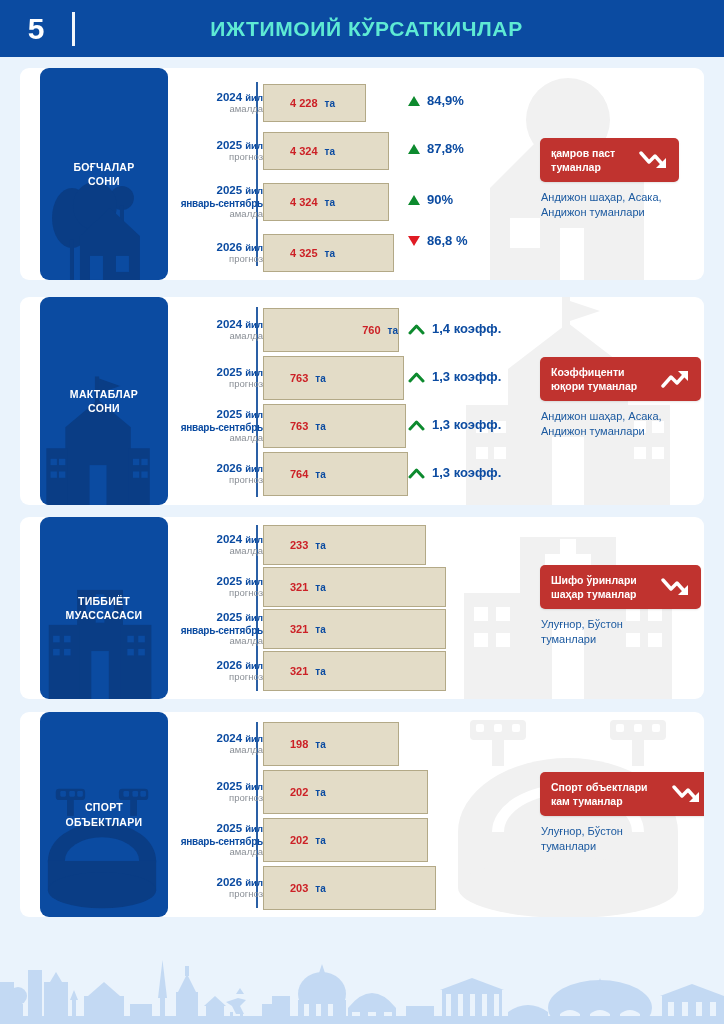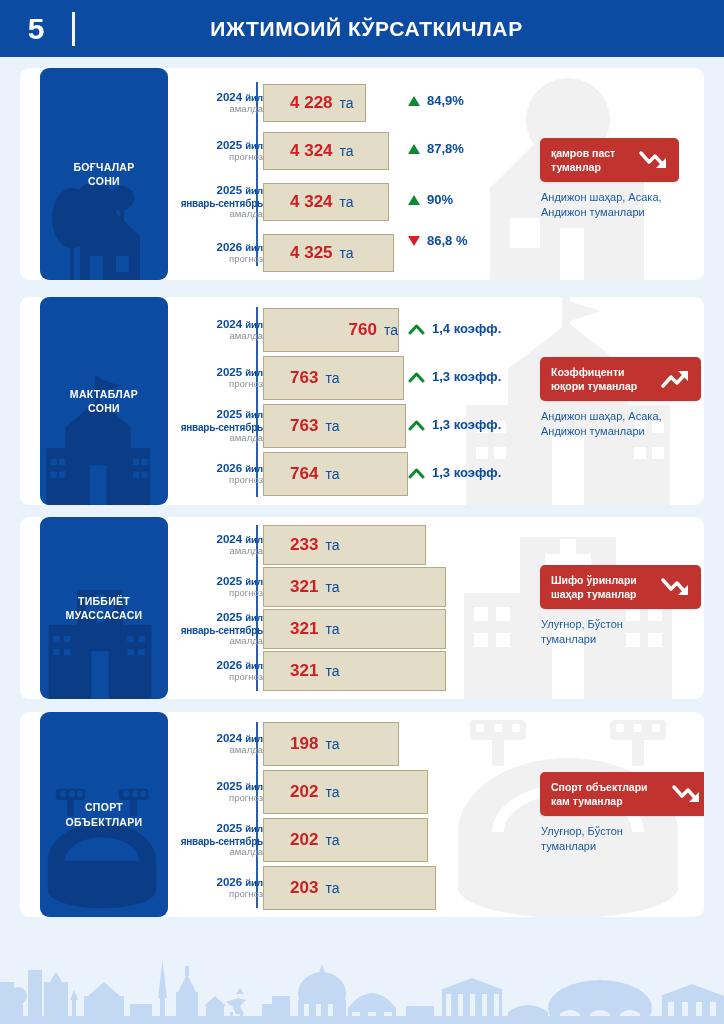--- a/index.html
+++ b/index.html
@@ -21,21 +21,21 @@
     width: 72px; text-align: center;
     color: #ffffff; font-size: 30px; font-weight: bold;
     letter-spacing: 0px;
   }
   .header-div {
     width: 3px; height: 34px; background: #ffffff; opacity: .95;
     margin-right: 34px;
   }
   .header-title {
     flex: 1; text-align: center;
-    color: #ffffff; font-size: 21px; font-weight: bold;
+    color: #5eead4; font-size: 21px; font-weight: bold;
     letter-spacing: .6px; padding-right: 100px;
   }
 
   
   .skyline {
     position: absolute; left: 0; bottom: 0; width: 724px; height: 104px;
     pointer-events: none;
   }
 
   
@@ -105,25 +105,25 @@
   }
 
   .bar-wrap { position: relative; flex: 1 1 auto; height: 38px; }
   .bar {
     position: absolute; left: 0; top: 0; height: 38px;
     background: #e3dcc7;
     border: 1px solid #b3a987;
     display: flex; align-items: center;
   }
   .bar .val {
-    color: #cc2026; font-size: 17px; font-weight: bold;
+    color: #cc2026; font-size: 11px; font-weight: bold;
     margin-left: 26px; white-space: nowrap;
   }
   .bar .unit {
-    color: #0b4ba1; font-size: 14px; font-weight: normal;
+    color: #0b4ba1; font-size: 10px; font-weight: bold;
     margin-left: 7px;
   }
 
   
   .axis {
     position: absolute; width: 2px; background: #2a5fa5;
   }
 
   
   .delta {

